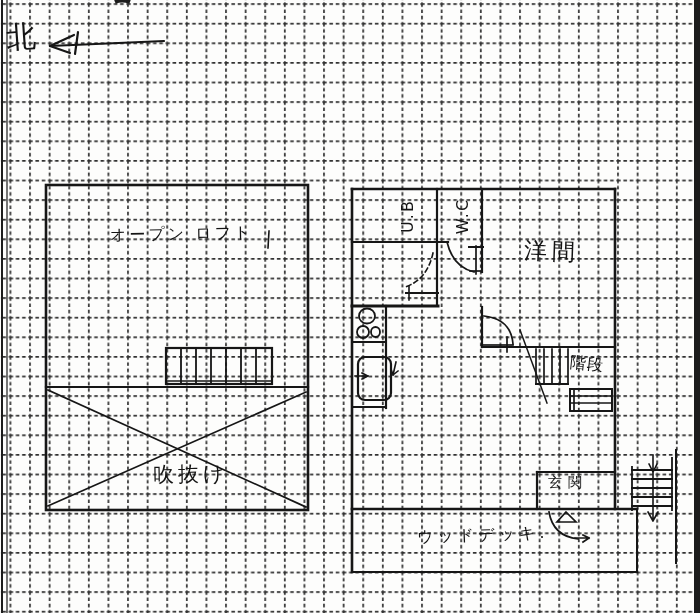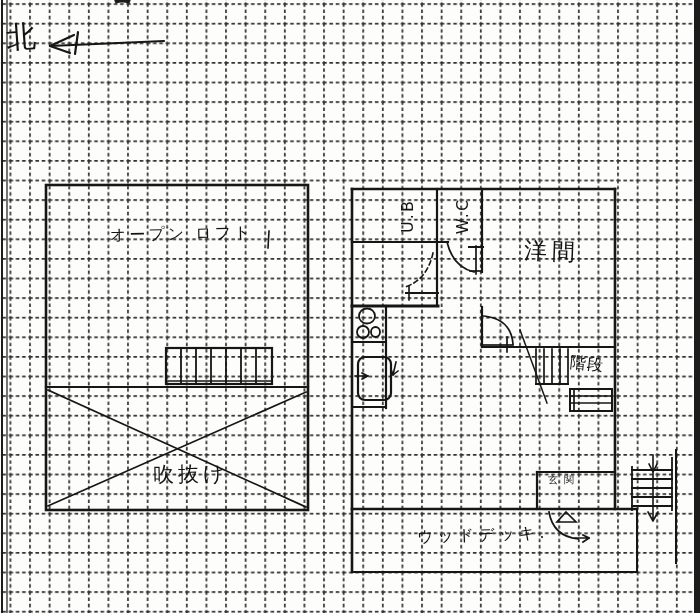--- a/index.html
+++ b/index.html
@@ -19,21 +19,21 @@
     line-height:1;
     user-select:none;
   }
   .lbl-north{left:6px;top:22px;font-size:30px;transform:rotate(-4deg);}
   .lbl-loft{left:110px;top:226px;font-size:16px;letter-spacing:3px;transform:rotate(-1deg);}
   .lbl-void{left:153px;top:464px;font-size:21px;letter-spacing:4px;transform:rotate(-1deg);}
   .lbl-ub{left:382px;top:208px;width:52px;text-align:center;font-size:16px;letter-spacing:2px;transform:rotate(-90deg);}
   .lbl-wc{left:437px;top:208px;width:52px;text-align:center;font-size:16px;letter-spacing:2px;transform:rotate(-90deg);}
   .lbl-yoma{left:524px;top:240px;font-size:23px;letter-spacing:5px;transform:rotate(2deg);}
   .lbl-kaidan{left:570px;top:356px;font-size:16px;letter-spacing:1px;transform:rotate(6deg);}
-  .lbl-genkan{left:548px;top:475px;font-size:10px;letter-spacing:6px;}
+  .lbl-genkan{left:548px;top:475px;font-size:14px;letter-spacing:6px;}
   .lbl-deck{left:417px;top:527px;font-size:16px;letter-spacing:4px;transform:rotate(-2deg);}
 </style>
 </head>
 <body>
 
 <div class="page">
 
   <svg width="700" height="613" viewBox="0 0 700 613">
     <defs>
       <pattern id="grid" width="19.6" height="19.6" patternUnits="userSpaceOnUse" patternTransform="translate(9.5,3.2)">

